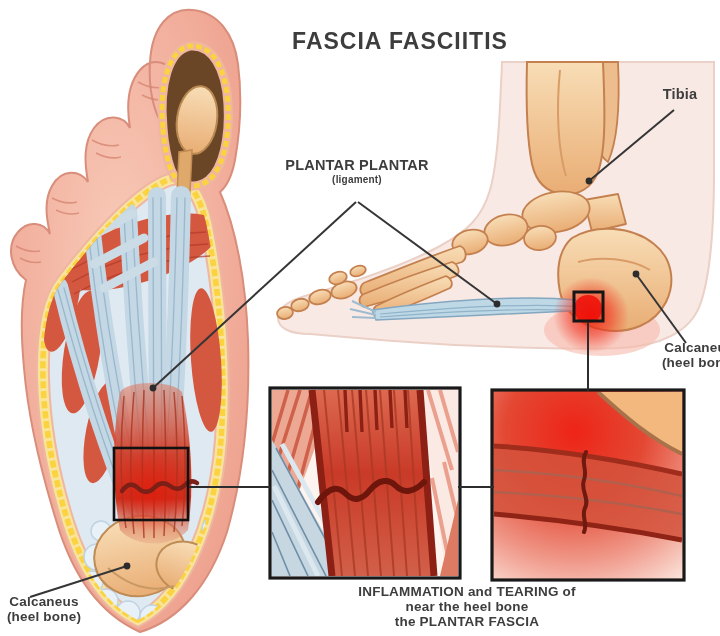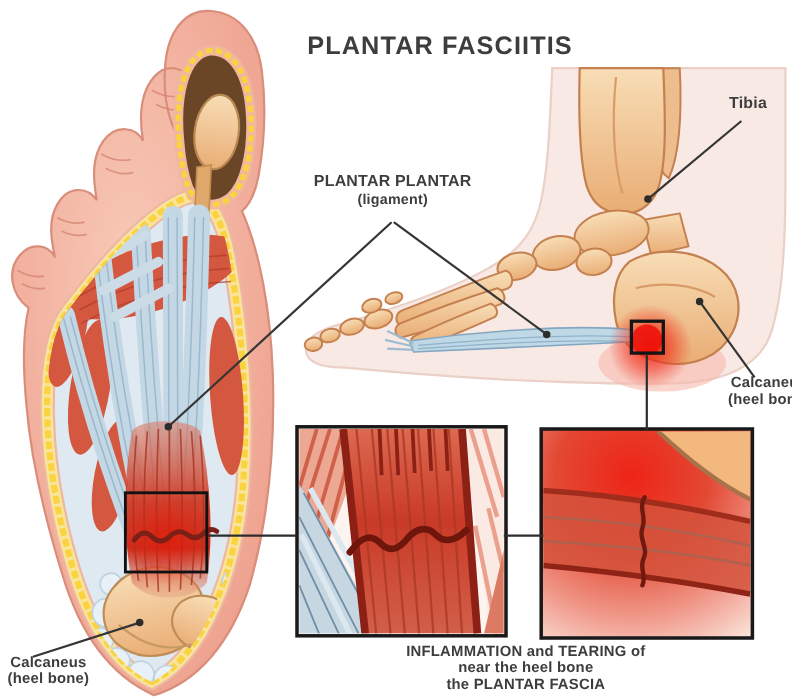--- a/index.html
+++ b/index.html
@@ -8,25 +8,25 @@
     background:#ffffff;font-family:"Liberation Sans",sans-serif;
   }
   svg{position:absolute;left:0;top:0;}
   .label{
     position:absolute;font-weight:bold;color:var(--ink,#3d3d3d);
     text-align:center;line-height:1.1;letter-spacing:.2px;
   }
   .label span{display:block;}
   #title{left:250px;top:29px;width:300px;font-size:23px;letter-spacing:1px;}
   #lbl-pf{left:283px;top:158px;width:148px;font-size:14.5px;}
-  #lbl-pf .sub{font-size:13px;}
+  #lbl-pf .sub{font-size:10px;}
   #lbl-tibia{left:648px;top:87px;width:64px;font-size:14.5px;}
   #lbl-calc-right{left:643px;top:341px;width:112px;font-size:13.5px;}
   #lbl-calc-left{left:-8px;top:595px;width:104px;font-size:13.5px;}
-  #caption{left:328px;top:584px;width:300px;font-size:13.5px;line-height:1.12;}
+  #caption{left:317px;top:584px;width:300px;font-size:13.5px;line-height:1.12;}
 </style>
 </head>
 <body>
 
 <svg width="720" height="636" viewBox="0 0 720 636">
   <defs>
     <radialGradient id="gSkinL" cx="45%" cy="40%" r="75%">
       <stop offset="0%" stop-color="#f8cab8"></stop>
         <stop offset="60%" stop-color="#f2ae9c"></stop>
         <stop offset="100%" stop-color="#eb9c88"></stop>
@@ -322,21 +322,21 @@
   </g>
   <g fill="#2c2c2c">
     <circle cx="153" cy="388" r="3.4"></circle>
       <circle cx="497" cy="304" r="3.4"></circle>
     <circle cx="589" cy="181" r="3.4"></circle>
       <circle cx="636" cy="274" r="3.4"></circle>
     <circle cx="127" cy="566" r="3.4"></circle>
   </g>
 </svg>
 
-<div id="title" class="label">PLANTAR FASCIITIS</div>
+<div id="title" class="label">FASCIA FASCIITIS</div>
 
 <div id="lbl-pf" class="label">
   <span>PLANTAR PLANTAR</span>
   <span class="sub">(ligament)</span>
 </div>
 
 <div id="lbl-tibia" class="label">Tibia</div>
 
 <div id="lbl-calc-right" class="label">
   <span>Calcaneus</span>

